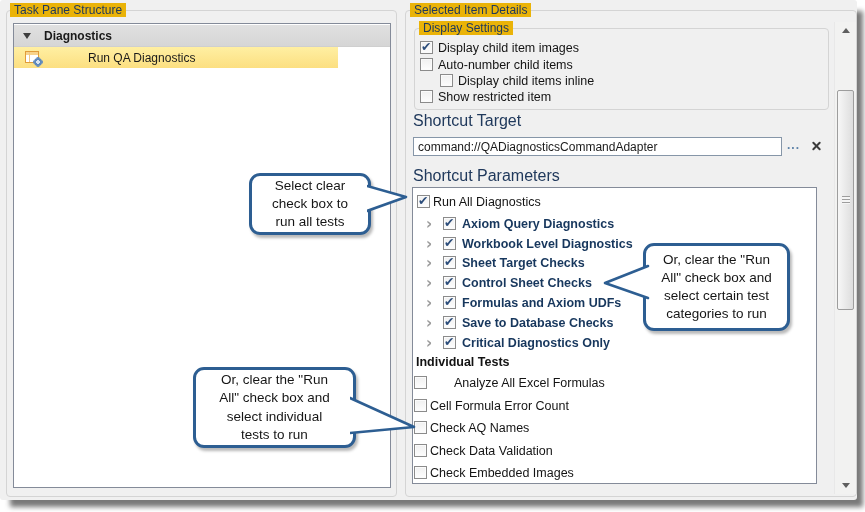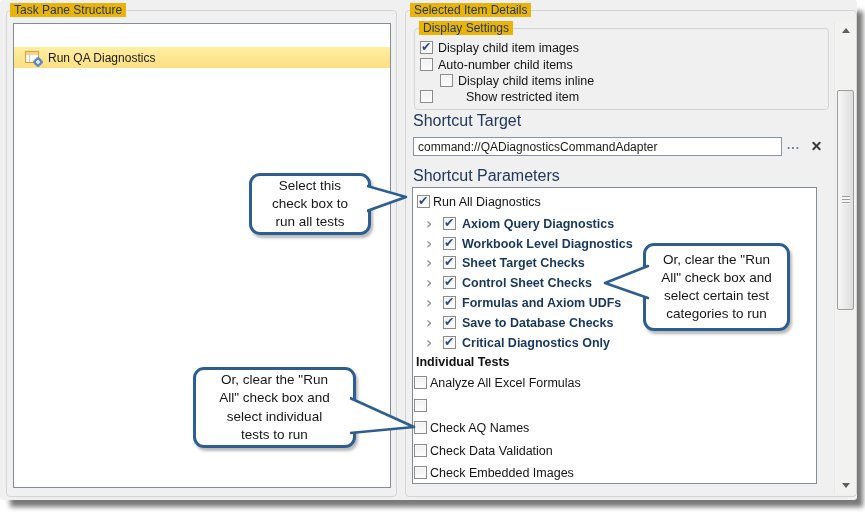--- a/index.html
+++ b/index.html
@@ -87,22 +87,26 @@
 <body>
 
 <div class="app">
 
   
   <div class="abs gframe" style="left:6px;top:10px;width:391px;height:487px;"></div>
   <span class="abs glabel" style="left:10px;top:3px;">Task Pane Structure</span>
 
   <div class="abs listbox" style="left:13px;top:23px;width:378px;height:465px;"></div>
 
-
-  <div class="abs tree-sel" style="left:14px;top:47px;width:376px;height:21px;">
+  <div class="abs tree-header" style="left:14px;top:25px;width:376px;height:22px;">
+    <span class="tri-down"></span>
+    <span class="tree-header-text">Diagnostics</span>
+  </div>
+
+  <div class="abs tree-sel" style="left:14px;top:47px;width:324px;height:21px;gap:40px;">
     <span class="tp-icon">
       <span class="frame"></span>
         <span class="bar"></span>
         <span class="vline"></span>
         <span class="gear"></span>
     </span>
     <span class="tree-sel-text">Run QA Diagnostics</span>
   </div>
 
   
@@ -118,21 +122,21 @@
     <span class="cb-label">Display child item images</span>
   </div>
   <div class="abs crow" style="left:420px;top:57px;">
     <span class="cb"></span>
     <span class="cb-label">Auto-number child items</span>
   </div>
   <div class="abs crow" style="left:420px;top:73px;margin-left:20px;">
     <span class="cb"></span>
     <span class="cb-label">Display child items inline</span>
   </div>
-  <div class="abs crow" style="left:420px;top:89px;gap:28px;">
+  <div class="abs crow" style="left:420px;top:89px;">
     <span class="cb"></span>
     <span class="cb-label">Show restricted item</span>
   </div>
 
   
   <span class="abs st-label" style="left:413px;top:112px;">Shortcut Target</span>
   <input class="abs st-input" style="left: 413px; top: 137px;" type="text" value="command://QADiagnosticsCommandAdapter">
   <span class="abs dots" style="left:787px;top:138px;">...</span>
   <span class="abs xicon" style="left:810px;top:139px;">
     <i></i><b></b>
@@ -178,26 +182,27 @@
     <span class="cb-label">Save to Database Checks</span>
   </div>
   <div class="abs crow cat" style="left:426px;top:335px;">
     <span class="exp">›</span>
     <span class="cb checked"></span>
     <span class="cb-label">Critical Diagnostics Only</span>
   </div>
 
   <span class="abs sec-header" style="left:416px;top:355px;">Individual Tests</span>
 
-  <div class="abs crow tight" style="left:414px;top:375px;">
+  <div class="abs crow tight" style="left:414px;top:375px;gap:24px;">
     <span class="cb"></span>
     <span class="cb-label">Analyze All Excel Formulas</span>
   </div>
   <div class="abs crow tight" style="left:414px;top:398px;">
     <span class="cb"></span>
+    <span class="cb-label">Cell Formula Error Count</span>
   </div>
   <div class="abs crow tight" style="left:414px;top:420px;">
     <span class="cb"></span>
     <span class="cb-label">Check AQ Names</span>
   </div>
   <div class="abs crow tight" style="left:414px;top:443px;">
     <span class="cb"></span>
     <span class="cb-label">Check Data Validation</span>
   </div>
   <div class="abs crow tight" style="left:414px;top:465px;">
@@ -213,21 +218,21 @@
     <div class="sthumb" style="top:68px;height:220px;">
       <span class="sgrip"></span>
     </div>
     <div class="sbtn" style="top:455px;">
       <span class="tri-dn-s"></span>
     </div>
   </div>
 
   
   <div class="callout" style="left:249px;top:173px;width:122px;height:62px;">
-    <span class="ctext">Select this
+    <span class="ctext">Select clear
 check box to
 run all tests</span>
   </div>
   <svg class="tail" style="left:367px;top:183px;" width="42" height="31" viewBox="0 0 42 31">
     <path d="M0 3 L39 14 L0 28 Z" fill="#ffffff"></path>
     <path d="M0 3 L39 14 L0 28" fill="none" stroke="#2d5e92" stroke-width="2.6" stroke-linejoin="round" stroke-linecap="round"></path>
   </svg>
 
   <div class="callout" style="left:643px;top:243px;width:147px;height:88px;">
     <span class="ctext">Or, clear the "Run

